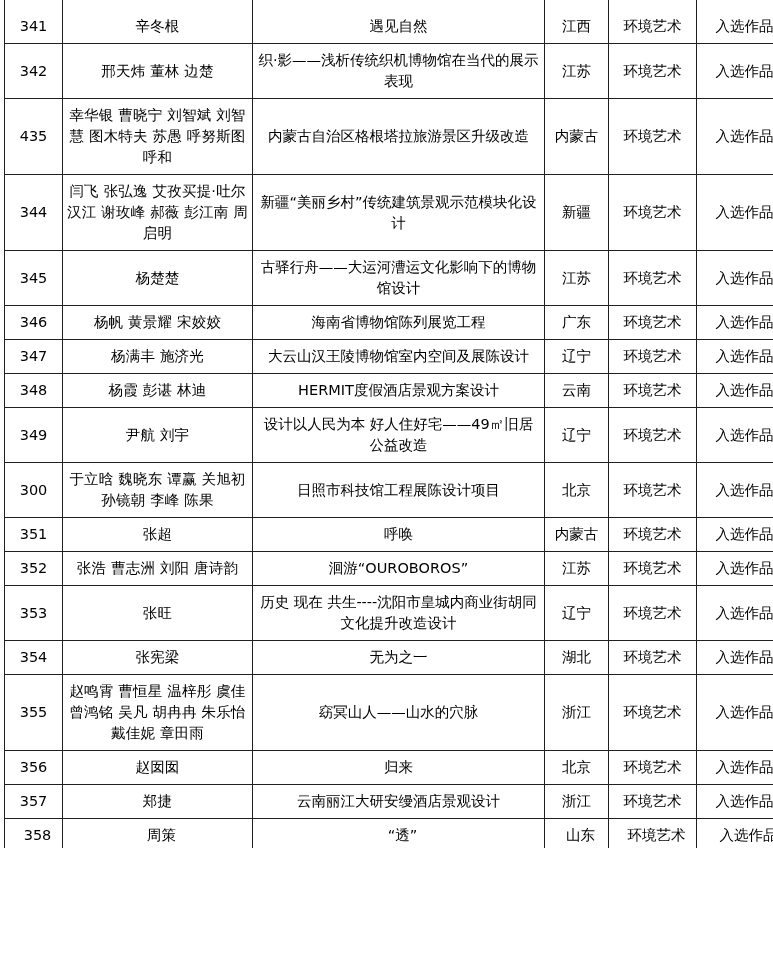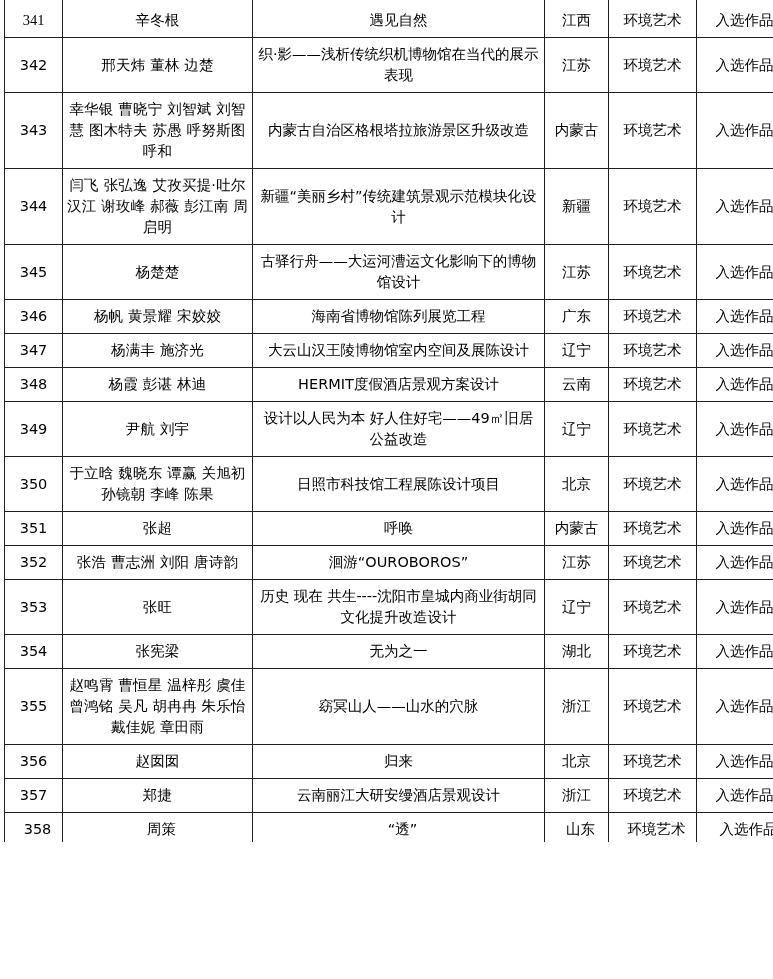--- a/index.html
+++ b/index.html
@@ -45,22 +45,21 @@
   td.no   { font-size: 15px; }
   td.auth { font-size: 14.5px; letter-spacing: 0.2px; margin-top: 38px; }
   td.title{ font-size: 14.5px; }
   td.prov { font-size: 14.5px; }
   td.cat  { font-size: 14.5px; margin-left: 11px; }
   td.res  { font-size: 14.5px; }
 
   
   tr.clipped-top td {
     border-top: none;
-    padding-top: 10px;
-    font-family: Liberation Serif, serif;
+    padding-top: 16px;
   }
   tr.clipped-bottom td {
     border-bottom: none;
     padding-bottom: 2px;
     padding-left: 12px;
   }
 </style>
 </head>
 <body>
 
@@ -85,21 +84,21 @@
       </tr>
       <tr>
         <td class="no">342</td>
         <td class="auth">邢天炜  董林  边楚</td>
         <td class="title">织·影——浅析传统织机博物馆在当代的展示表现</td>
         <td class="prov">江苏</td>
         <td class="cat">环境艺术</td>
         <td class="res">入选作品</td>
       </tr>
       <tr>
-        <td class="no">343</td>
+        <td class="no">435</td>
         <td class="auth">幸华银  曹晓宁  刘智斌  刘智慧  图木特夫  苏愚  呼努斯图  呼和</td>
         <td class="title">内蒙古自治区格根塔拉旅游景区升级改造</td>
         <td class="prov">内蒙古</td>
         <td class="cat">环境艺术</td>
         <td class="res">入选作品</td>
       </tr>
       <tr>
         <td class="no">344</td>
         <td class="auth">闫飞  张弘逸  艾孜买提·吐尔汉江  谢玫峰  郝薇  彭江南  周启明</td>
         <td class="title">新疆“美丽乡村”传统建筑景观示范模块化设计</td>
@@ -141,21 +140,21 @@
       </tr>
       <tr>
         <td class="no">349</td>
         <td class="auth">尹航  刘宇</td>
         <td class="title">设计以人民为本  好人住好宅——49㎡旧居公益改造</td>
         <td class="prov">辽宁</td>
         <td class="cat">环境艺术</td>
         <td class="res">入选作品</td>
       </tr>
       <tr>
-        <td class="no">350</td>
+        <td class="no">300</td>
         <td class="auth">于立晗  魏晓东  谭赢  关旭初  孙镜朝  李峰  陈果</td>
         <td class="title">日照市科技馆工程展陈设计项目</td>
         <td class="prov">北京</td>
         <td class="cat">环境艺术</td>
         <td class="res">入选作品</td>
       </tr>
       <tr>
         <td class="no">351</td>
         <td class="auth">张超</td>
         <td class="title">呼唤</td>

